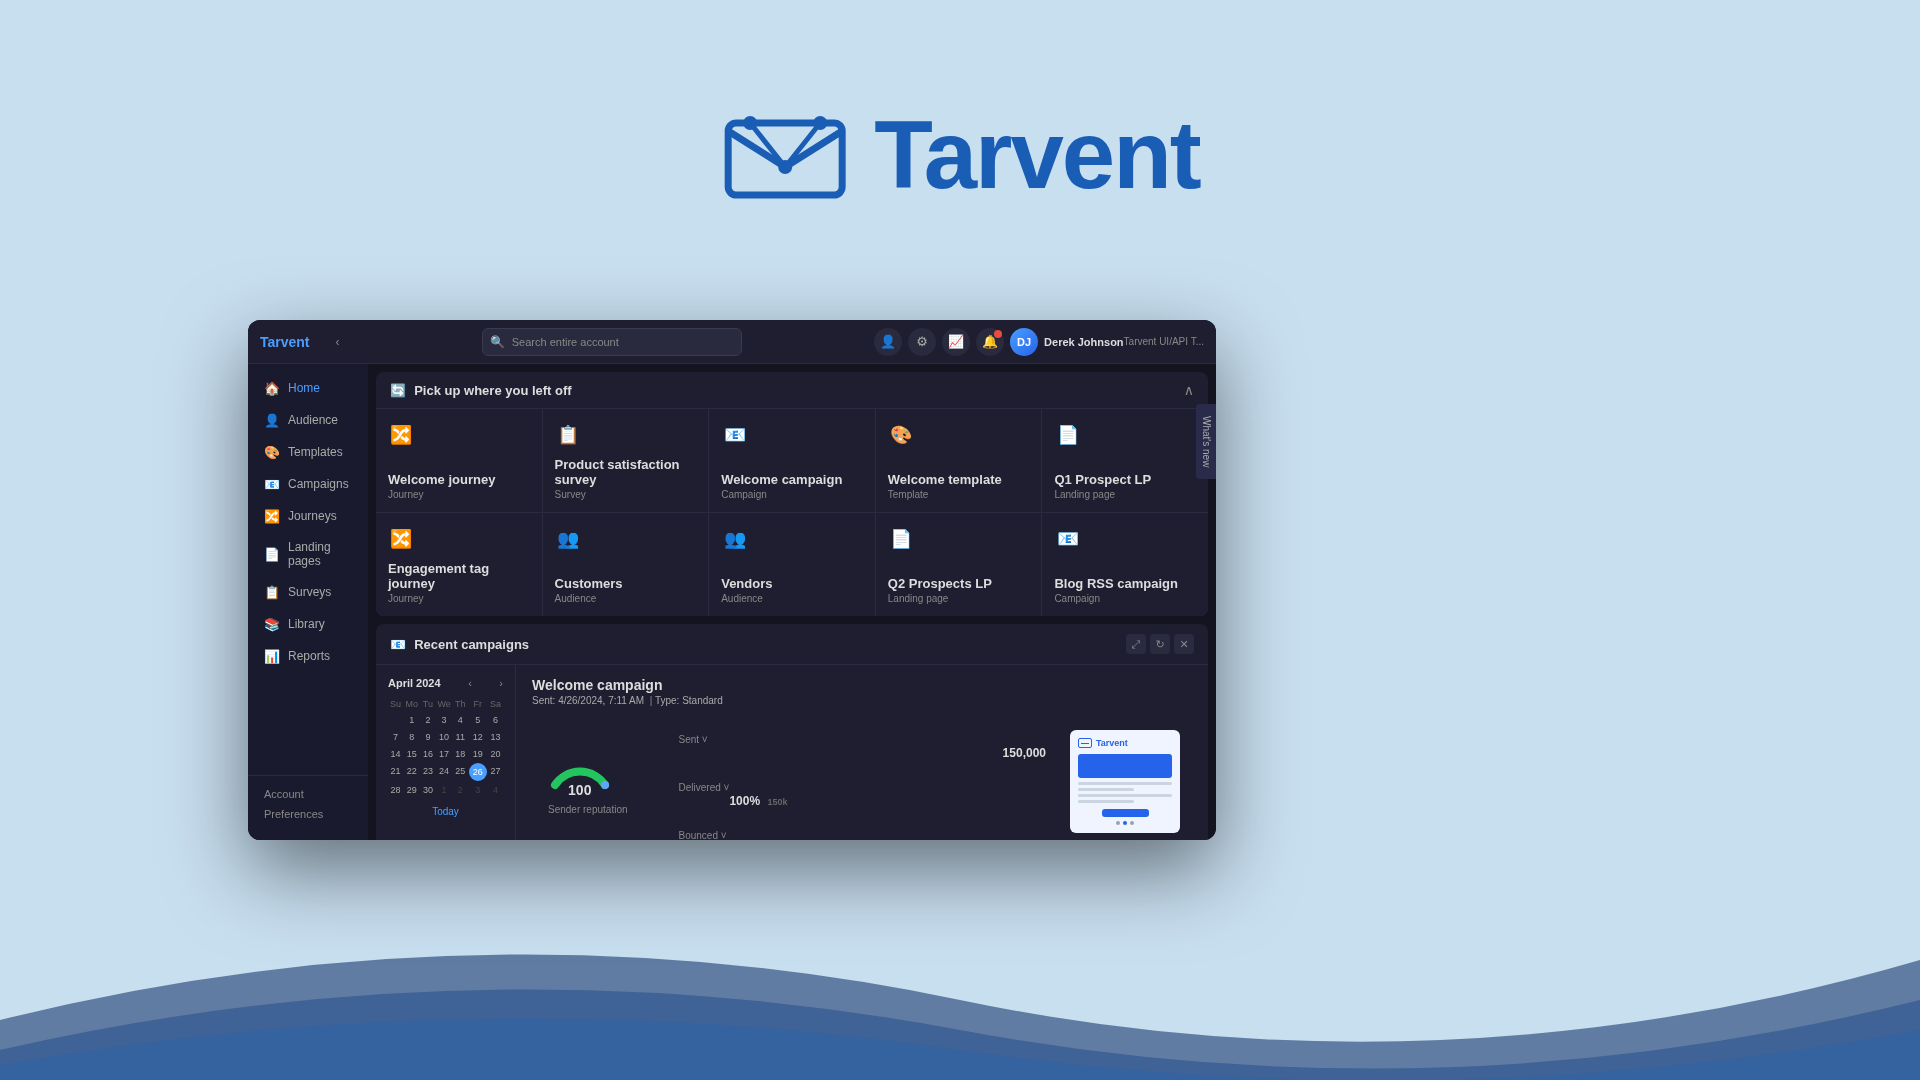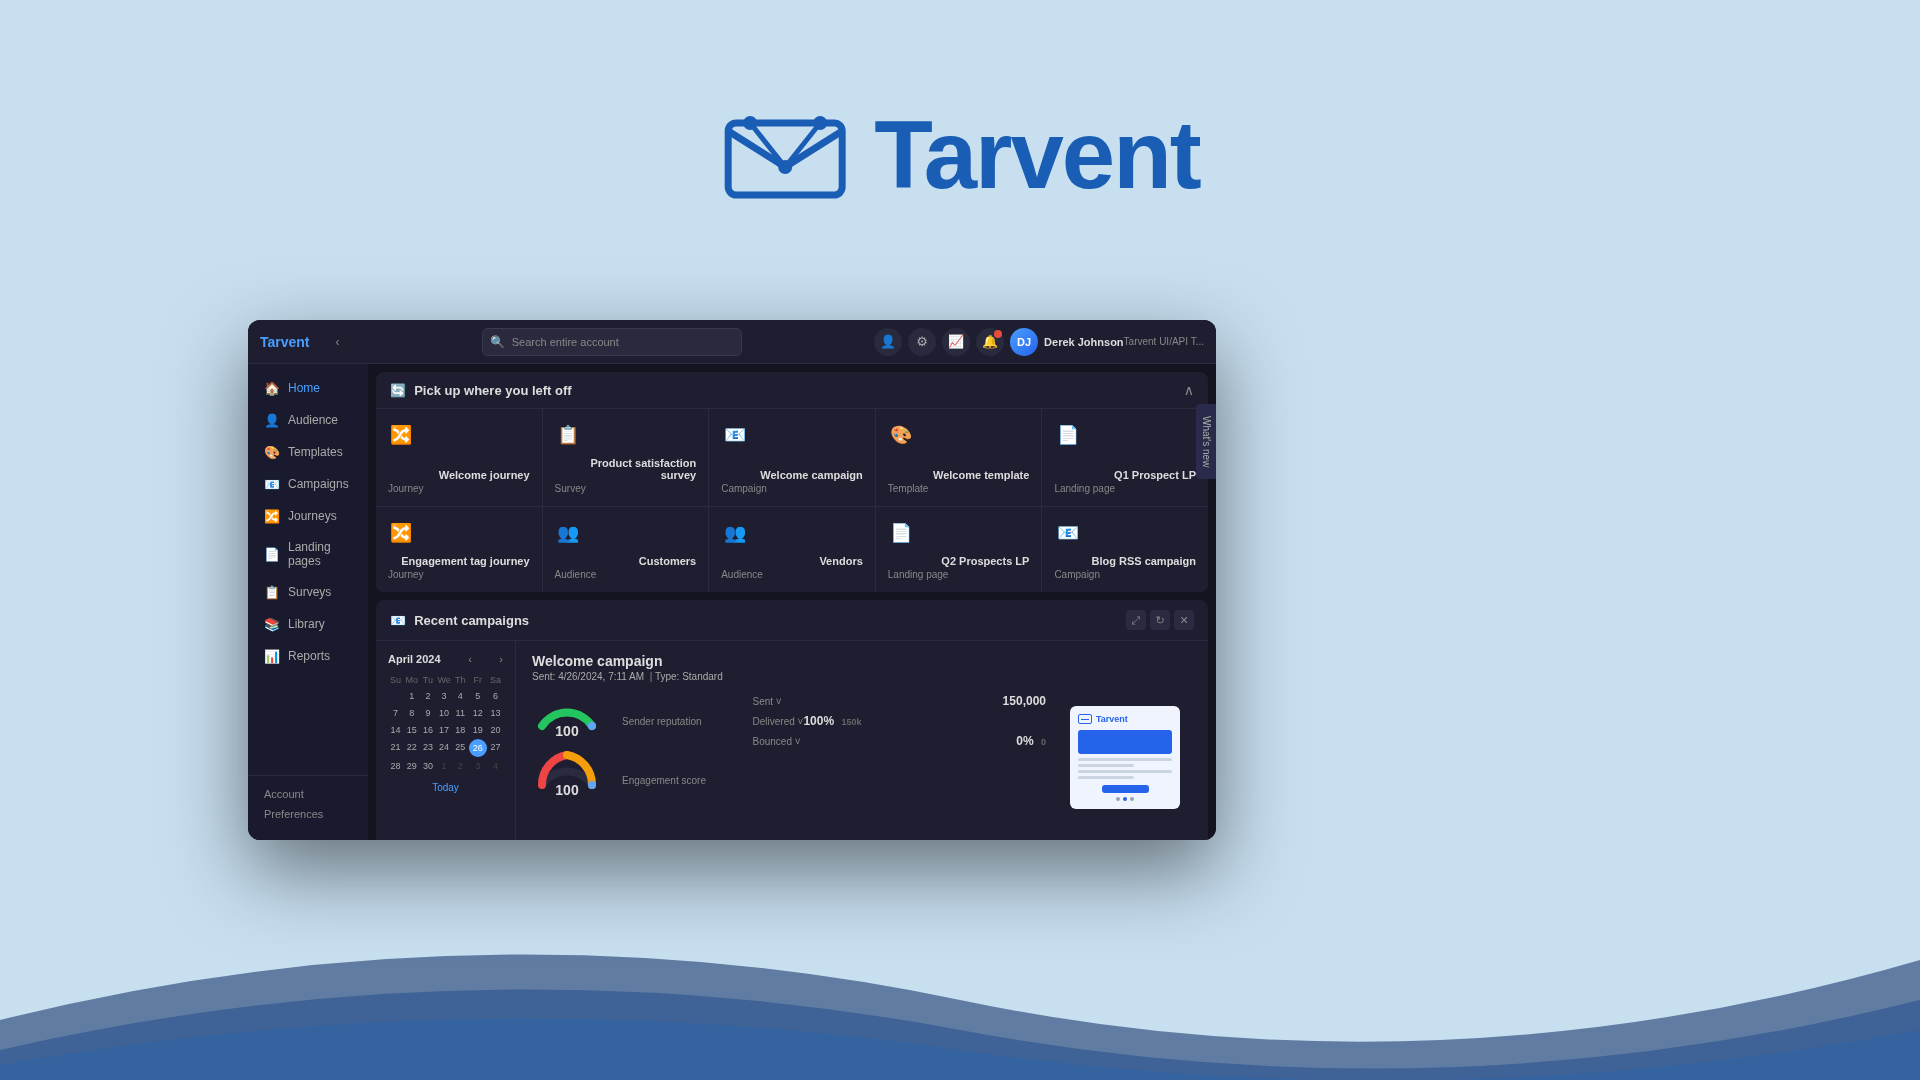--- a/index.html
+++ b/index.html
@@ -269,24 +269,23 @@
       width: 28px;
       height: 28px;
       margin-bottom: 8px;
       display: flex;
       align-items: center;
       justify-content: center;
       font-size: 18px;
     }
     .pickup-card-name {
       color: #ddd;
-      font-size: 11px;
+      font-size: 13px;
       font-weight: 600;
       margin-bottom: 2px;
-      text-align: right;
     }
     .pickup-card-type {
       color: #888;
       font-size: 10px;
     }
 
     
     .campaigns-section {
       background: #1e1e30;
       margin: 8px;
@@ -412,20 +411,21 @@
     .campaign-meta span { color: #aaa; }
 
     .metrics-row {
       display: flex;
       gap: 16px;
       align-items: center;
       margin-bottom: 12px;
     }
     .gauge-container {
       display: flex;
+      flex-direction: column;
       align-items: center;
       gap: 4px;
     }
     .gauge-label {
       color: #888;
       font-size: 10px;
       text-align: center;
       margin-left: 16px;
     }
     .gauge-wrap {
@@ -453,20 +453,21 @@
     .stat-label {
       color: #888;
       font-size: 10px;
       padding-left: 23px;
     }
     .stat-value {
       color: #ddd;
       font-size: 12px;
       font-weight: 600;
       text-align: right;
+      margin-top: 28px;
     }
     .stat-sub {
       color: #666;
       font-size: 9px;
       margin-left: 4px;
     }
 
     
     .email-preview {
       width: 110px;

